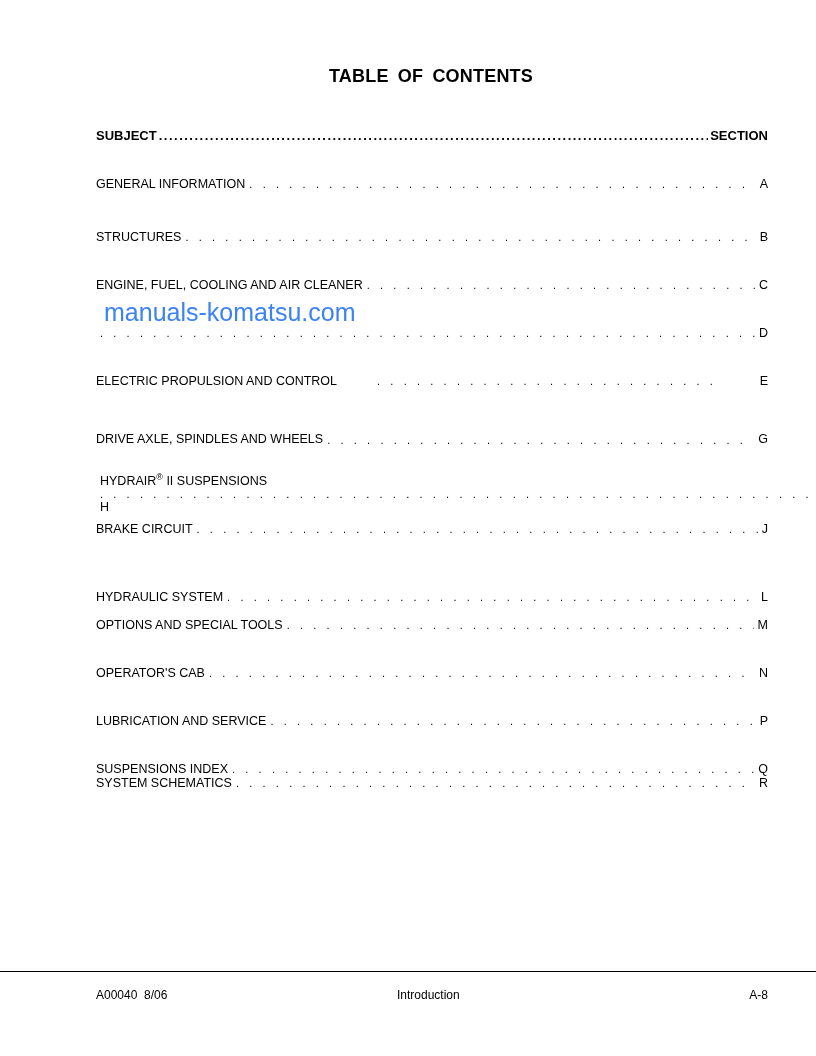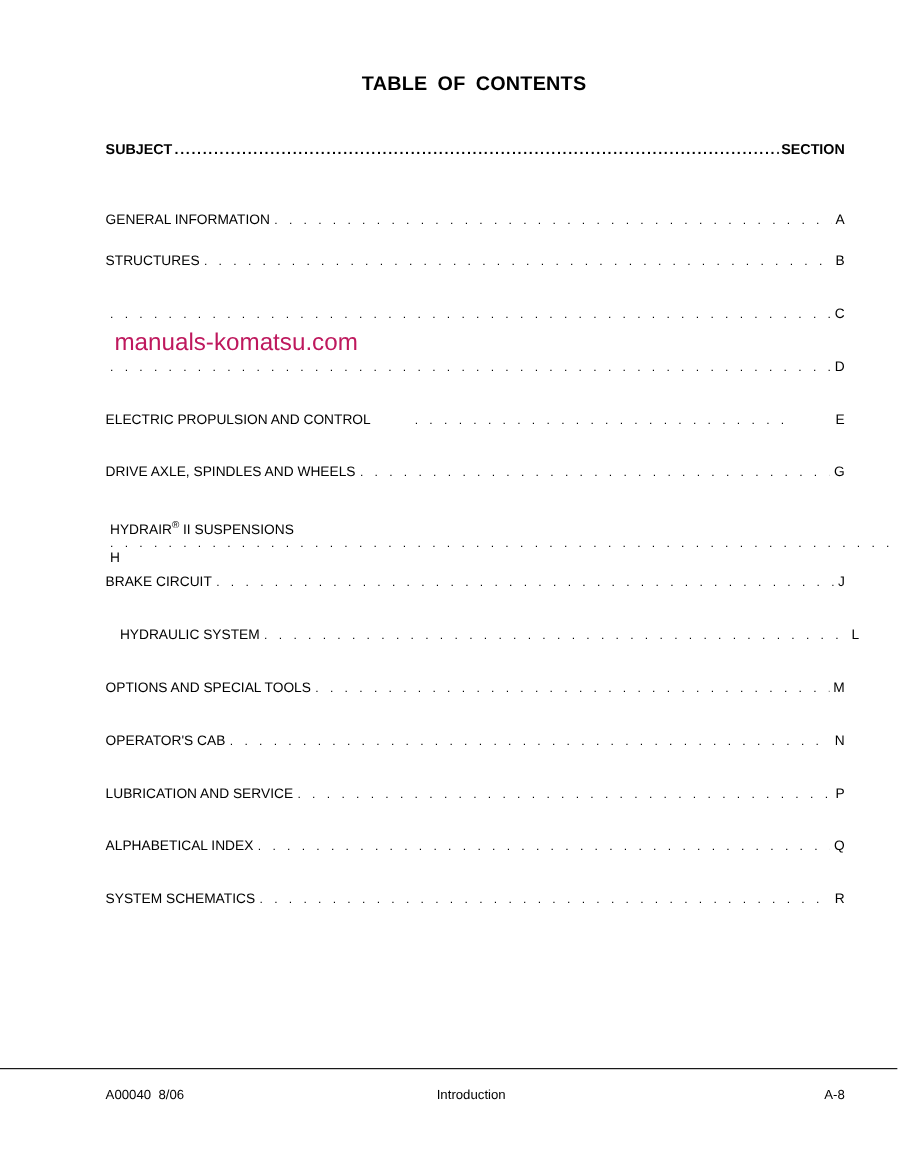--- a/index.html
+++ b/index.html
@@ -11,87 +11,88 @@
          font-size: 12.5px; white-space: nowrap; }
   .row .label { flex: 0 0 auto; }
   .row .leader { flex: 1 1 auto; overflow: hidden; margin: 0 4px; letter-spacing: 3.6px;
                  font-size: 11px; }
   .row .leader::after { content: ". . . . . . . . . . . . . . . . . . . . . . . . . . . . . . . . . . . . . . . . . . . . . . . . . . . . . . . . . . . . . . . . . . . . . . . . . . . . . . . . . . . . . . . . . . . . . . . . . . ."; }
   .row .sec { flex: 0 0 auto; }
   .row.header { font-weight: bold; font-size: 13px; }
   .row.header .leader { letter-spacing: 1.5px; font-size: 13px; margin: 0 2px; }
   .row.header .leader::after { content: "................................................................................................................................................................"; }
   sup { font-size: 9px; line-height: 0; }
-  .watermark { position: absolute; left: 104px; top: 298px; font-size: 22px; color: #be185d; }
+  .watermark { position: absolute; left: 104px; top: 298px; font-size: 25px; color: #3b82f6; }
   .footer-rule { position: absolute; left: 0; top: 971px; width: 816px; height: 1px; background: #000; }
   .footer { position: absolute; top: 988px; font-size: 12px; text-align: center; }
   .f-left { left: 96px; }
   .f-center { left: 397px; }
   .f-right { right: 48px; }
 </style>
 </head>
 <body>
 
 <div class="title">TABLE OF CONTENTS</div>
 
 <div class="row header" style="top:128px;">
   <span class="label">SUBJECT</span>
   <span class="leader"></span>
   <span class="sec">SECTION</span>
 </div>
 
-<div class="row" style="top:177px;margin-top:16px;">
+<div class="row" style="top:177px;">
   <span class="label">GENERAL INFORMATION</span>
   <span class="leader"></span>
   <span class="sec">A</span>
 </div>
 
-<div class="row" style="top:230px;">
+<div class="row" style="top:230px;align-items:center;">
   <span class="label">STRUCTURES</span>
   <span class="leader"></span>
   <span class="sec">B</span>
 </div>
 
 <div class="row" style="top:278px;">
+  <span class="label">ENGINE, FUEL, COOLING AND AIR CLEANER</span>
   <span class="leader"></span>
   <span class="sec">C</span>
 </div>
 
 <div class="watermark">manuals-komatsu.com</div>
 
 <div class="row" style="top:326px;">
   <span class="leader"></span>
   <span class="sec">D</span>
 </div>
 
 <div class="row" style="top:374px;gap:36px;">
   <span class="label">ELECTRIC PROPULSION AND CONTROL</span>
   <span class="leader"></span>
   <span class="sec">E</span>
 </div>
 
-<div class="row" style="top:422px;align-items:flex-end;">
+<div class="row" style="top:432px;align-items:flex-end;">
   <span class="label">DRIVE AXLE, SPINDLES AND WHEELS</span>
   <span class="leader"></span>
   <span class="sec">G</span>
 </div>
 
 <div class="row" style="top:474px;flex-direction:column;">
   <span class="label"><span>HYDRAIR</span><sup>®</sup><span> II SUSPENSIONS</span></span>
   <span class="leader"></span>
   <span class="sec">H</span>
 </div>
 
 <div class="row" style="top:522px;">
   <span class="label">BRAKE CIRCUIT</span>
   <span class="leader"></span>
   <span class="sec">J</span>
 </div>
 
-<div class="row" style="top:570px;margin-left:13px;">
+<div class="row" style="top:590px;">
   <span class="label">HYDRAULIC SYSTEM</span>
   <span class="leader"></span>
   <span class="sec">L</span>
 </div>
 
 <div class="row" style="top:618px;">
   <span class="label">OPTIONS AND SPECIAL TOOLS</span>
   <span class="leader"></span>
   <span class="sec">M</span>
 </div>
@@ -102,26 +103,26 @@
   <span class="sec">N</span>
 </div>
 
 <div class="row" style="top:714px;">
   <span class="label">LUBRICATION AND SERVICE</span>
   <span class="leader"></span>
   <span class="sec">P</span>
 </div>
 
 <div class="row" style="top:762px;">
-  <span class="label">ALPHABETICAL INDEX</span>
+  <span class="label">SUSPENSIONS INDEX</span>
   <span class="leader"></span>
   <span class="sec">Q</span>
 </div>
 
-<div class="row" style="top:810px;">
+<div class="row" style="top:776px;">
   <span class="label">SYSTEM SCHEMATICS</span>
   <span class="leader"></span>
   <span class="sec">R</span>
 </div>
 
 <div class="footer-rule"></div>
 <div class="footer f-left" style="white-space:pre;">A00040  8/06</div>
 <div class="footer f-center">Introduction</div>
 <div class="footer f-right">A-8</div>
 

